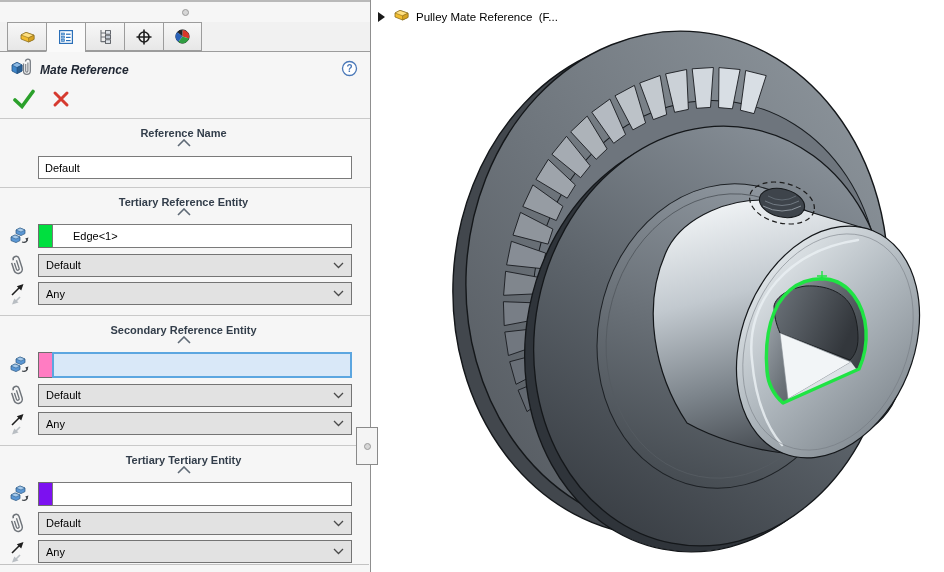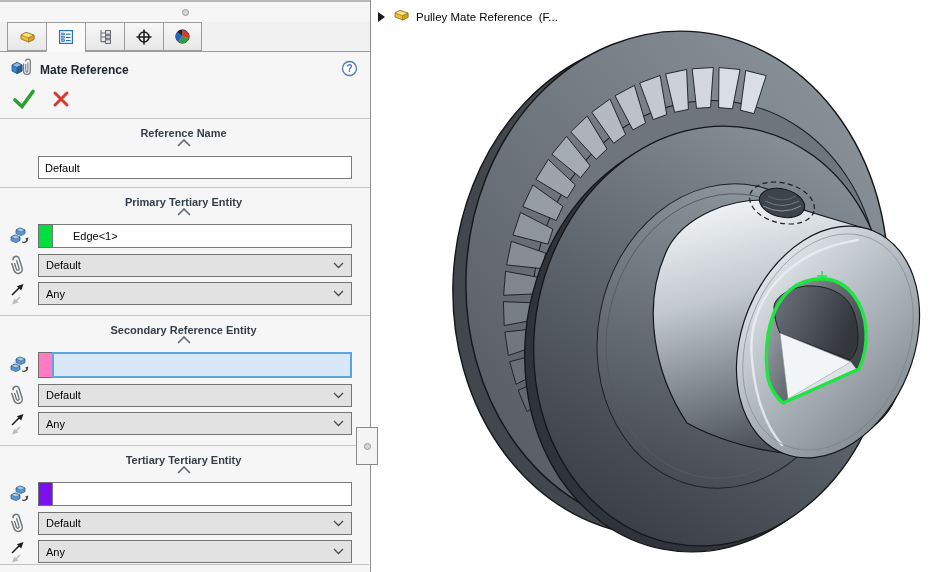--- a/index.html
+++ b/index.html
@@ -32,21 +32,21 @@
   .tab {
     width:39px; height:29px; display:flex; align-items:center; justify-content:center;
     border:1px solid #9c9c9c; border-right:none;
     background:linear-gradient(#f7f7f7,#e7e7e7);
   }
   .tab:last-child { border-right:1px solid #9c9c9c; }
   .tab.active { background:#fafafa; height:30px; margin-bottom:-1px; border-bottom:1px solid #fafafa; }
   .tab svg { display:block; }
 
   .pm-header { display:flex; align-items:center; padding:6px 12px 2px 10px; }
-  .pm-title { font-size:12px; font-weight:bold; color:#202733; margin-left:8px; flex:1; }
+  .pm-title { font-size:12px; font-weight:bold; color:#202733; margin-left:8px; flex:1;font-style:italic; }
   .pm-actions { display:flex; align-items:center; gap:16px; padding:5px 10px 9px 12px; }
   .pm-actions .abtn { display:flex; cursor:default; }
 
   .divider { height:1px; background:#c9c9c9; }
 
   .group-header { display:flex; align-items:center; padding:8px 12px 4px 9px;flex-direction:column; }
   .group-title { font-size:11px; font-weight:bold; color:#333e4b; flex:1; }
   .chev { flex:0 0 auto; }
   .chev polyline { fill:none; stroke:#5f6a76; stroke-width:1.6; }
 
@@ -199,21 +199,21 @@
       </div>
       <div class="name-row">
         <input class="nameinput" value="Default" style="">
       </div>
     </section>
 
     <div class="divider"></div>
 
     <section>
       <div class="group-header">
-        <span class="group-title">Primary Tertiary Entity</span>
+        <span class="group-title">Tertiary Reference Entity</span>
         <svg class="chev" width="14" height="8" viewBox="0 0 14 8">
             <polyline points="1,7 7,1 13,7"></polyline>
           </svg>
       </div>
       <div class="row">
         <span class="ricon">
           <svg width="22" height="22" viewBox="0 0 22 22">
             <path d="M8,5 L12,3 L17,5 L17,8.6 L13,10.6 L8,8.6 Z" fill="#5b97d4" stroke="#22527f" stroke-width="0.7"></path>
             <path d="M8,5 L12,3 L17,5 L13,7 Z" fill="#a8cbec" stroke="#22527f" stroke-width="0.5"></path>
             <path d="M3,12 L7,10 L12,12 L12,15.6 L8,17.6 L3,15.6 Z" fill="#5b97d4" stroke="#22527f" stroke-width="0.7"></path>

